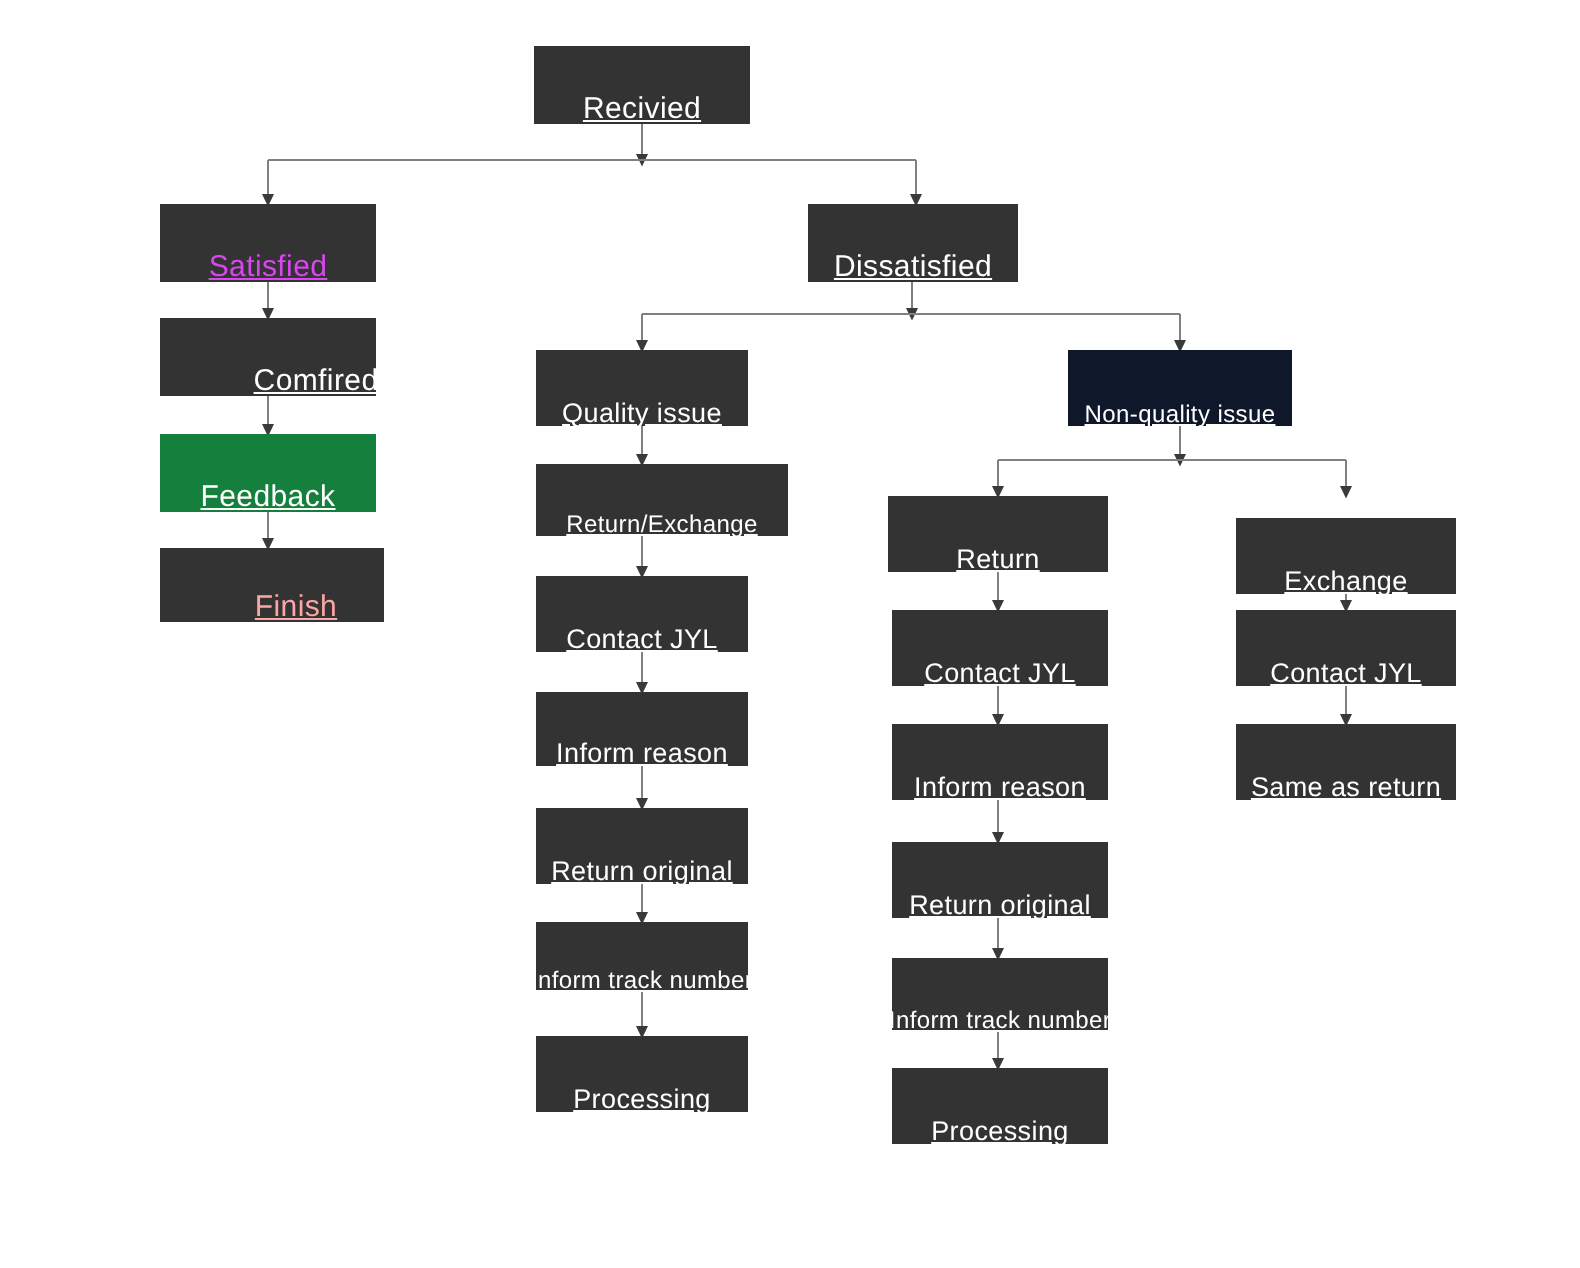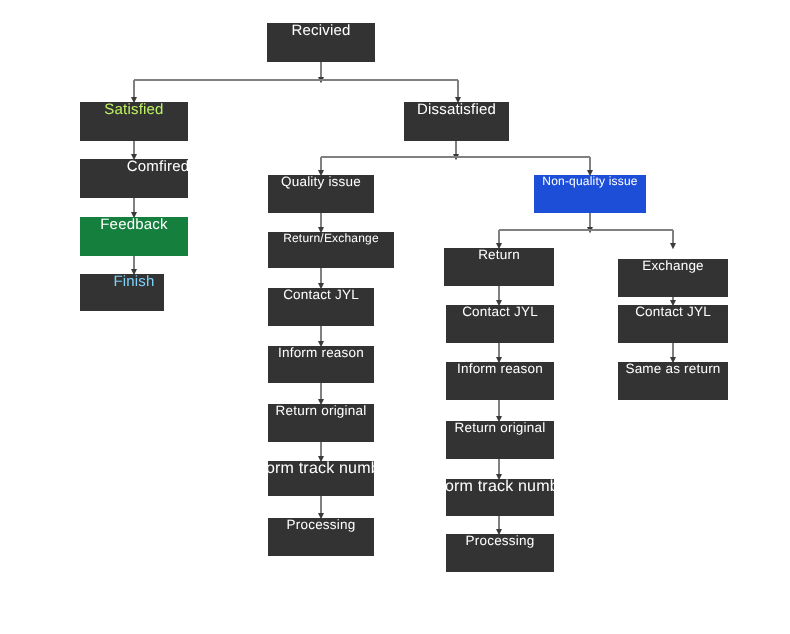--- a/index.html
+++ b/index.html
@@ -22,36 +22,37 @@
     top: 0;
     width: 790px;
     height: 634px;
     pointer-events: none;
   }
   .node {
     position: absolute;
     background: #333333;
     color: #ffffff;
     display: flex;
-    align-items: flex-start;
+    align-items: flex-end;
     justify-content: center;
     box-sizing: border-box;
     white-space: nowrap;
     letter-spacing: 0.2px;
     text-rendering: geometricPrecision;
+    text-decoration: underline;
   }
   .node .lbl {
     display: block;
     line-height: 1;
   }
   
   .fs-lg  { font-size: 15px; }
   .fs-md  { font-size: 13.5px; }
   .fs-sm  { font-size: 12px; }
-  .fs-xs  { font-size: 16px; }
+  .fs-xs  { font-size: 12px; }
 </style>
 </head>
 <body>
 
 <div id="canvas" style="background: rgb(255, 255, 255);">
 
   <svg id="connectors" viewBox="0 0 790 634" width="790" height="634" xmlns="http://www.w3.org/2000/svg">
     <defs>
       <marker id="ah" markerWidth="8" markerHeight="8" refX="3.2" refY="4" orient="auto" markerUnits="userSpaceOnUse">
         <path d="M0,0.9 L6.4,4 L0,7.1 Z" fill="#3a3a3a"></path>
@@ -93,39 +94,39 @@
 
       <path d="M673,286 L673,303" marker-end="url(#ah)"></path>
       <path d="M673,343 L673,360" marker-end="url(#ah)"></path>
     </g>
   </svg>
 
   <div id="nodes-layer">
       <div class="node fs-lg" style="left: 267px; top: 23px; width: 108px; height: 39px; background: rgb(51, 51, 51); color: rgb(255, 255, 255);">
         <span class="lbl">Recivied</span>
       </div>
-      <div class="node fs-lg" style="left: 80px; top: 102px; width: 108px; height: 39px; background: rgb(51, 51, 51); color: #bef264;">
+      <div class="node fs-lg" style="left: 80px; top: 102px; width: 108px; height: 39px; background: rgb(51, 51, 51); color: #d946ef;">
         <span class="lbl">Satisfied</span>
       </div>
       <div class="node fs-lg" style="left: 404px; top: 102px; width: 105px; height: 39px; background: rgb(51, 51, 51); color: rgb(255, 255, 255);">
         <span class="lbl">Dissatisfied</span>
       </div>
       <div class="node fs-lg" style="left: 80px; top: 159px; width: 108px; height: 39px; background: rgb(51, 51, 51); color: rgb(255, 255, 255); padding-left: 48px;">
         <span class="lbl">Comfired</span>
       </div>
       <div class="node fs-lg" style="left: 80px; top: 217px; width: 108px; height: 39px; background: #15803d; color: rgb(255, 255, 255);">
         <span class="lbl">Feedback</span>
       </div>
-      <div class="node fs-lg" style="left: 80px; top: 274px; width: 84px; height: 37px; background: rgb(51, 51, 51); color: #7dd3fc; padding-left: 24px;">
+      <div class="node fs-lg" style="left: 80px; top: 274px; width: 112px; height: 37px; background: rgb(51, 51, 51); color: #fca5a5; padding-left: 24px;">
         <span class="lbl">Finish</span>
       </div>
       <div class="node fs-md" style="left: 268px; top: 175px; width: 106px; height: 38px; background: rgb(51, 51, 51); color: rgb(255, 255, 255);">
         <span class="lbl">Quality issue</span>
       </div>
-      <div class="node fs-sm" style="left: 534px; top: 175px; width: 112px; height: 38px; background: #1d4ed8; color: rgb(255, 255, 255);">
+      <div class="node fs-sm" style="left: 534px; top: 175px; width: 112px; height: 38px; background: #0f172a; color: rgb(255, 255, 255);">
         <span class="lbl">Non-quality issue</span>
       </div>
       <div class="node fs-sm" style="left: 268px; top: 232px; width: 126px; height: 36px; background: rgb(51, 51, 51); color: rgb(255, 255, 255);">
         <span class="lbl">Return/Exchange</span>
       </div>
       <div class="node fs-md" style="left: 268px; top: 288px; width: 106px; height: 38px; background: rgb(51, 51, 51); color: rgb(255, 255, 255);">
         <span class="lbl">Contact JYL</span>
       </div>
       <div class="node fs-md" style="left: 268px; top: 346px; width: 106px; height: 37px; background: rgb(51, 51, 51); color: rgb(255, 255, 255);">
         <span class="lbl">Inform reason</span>

